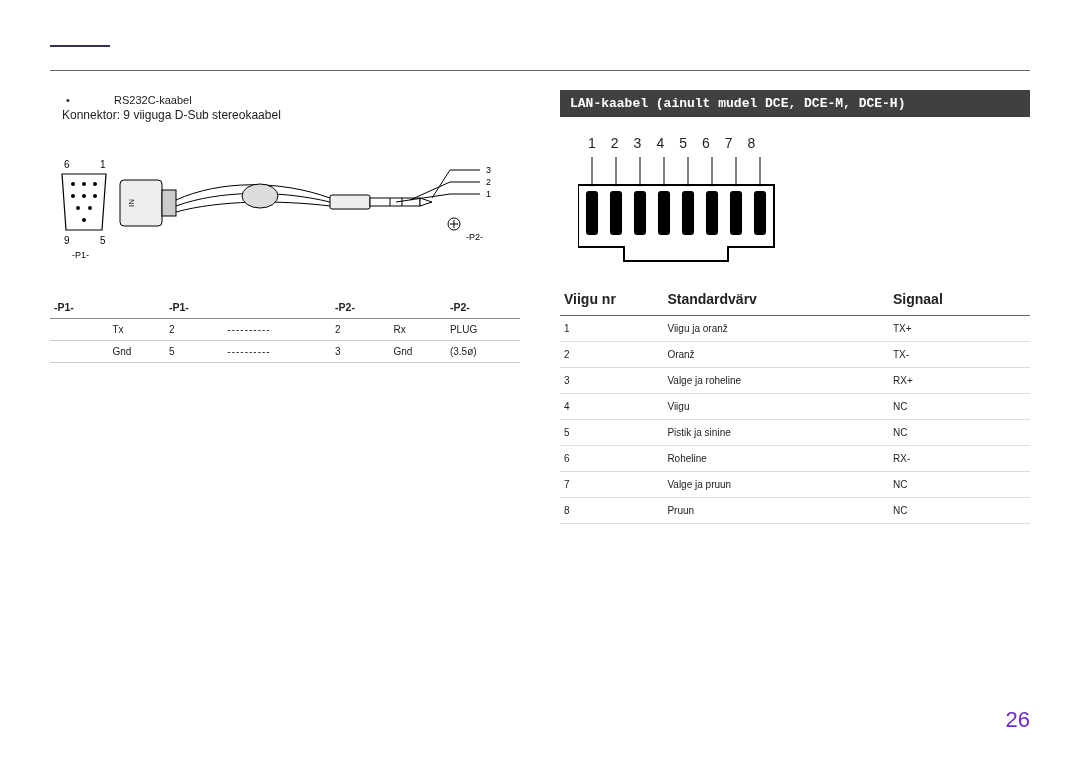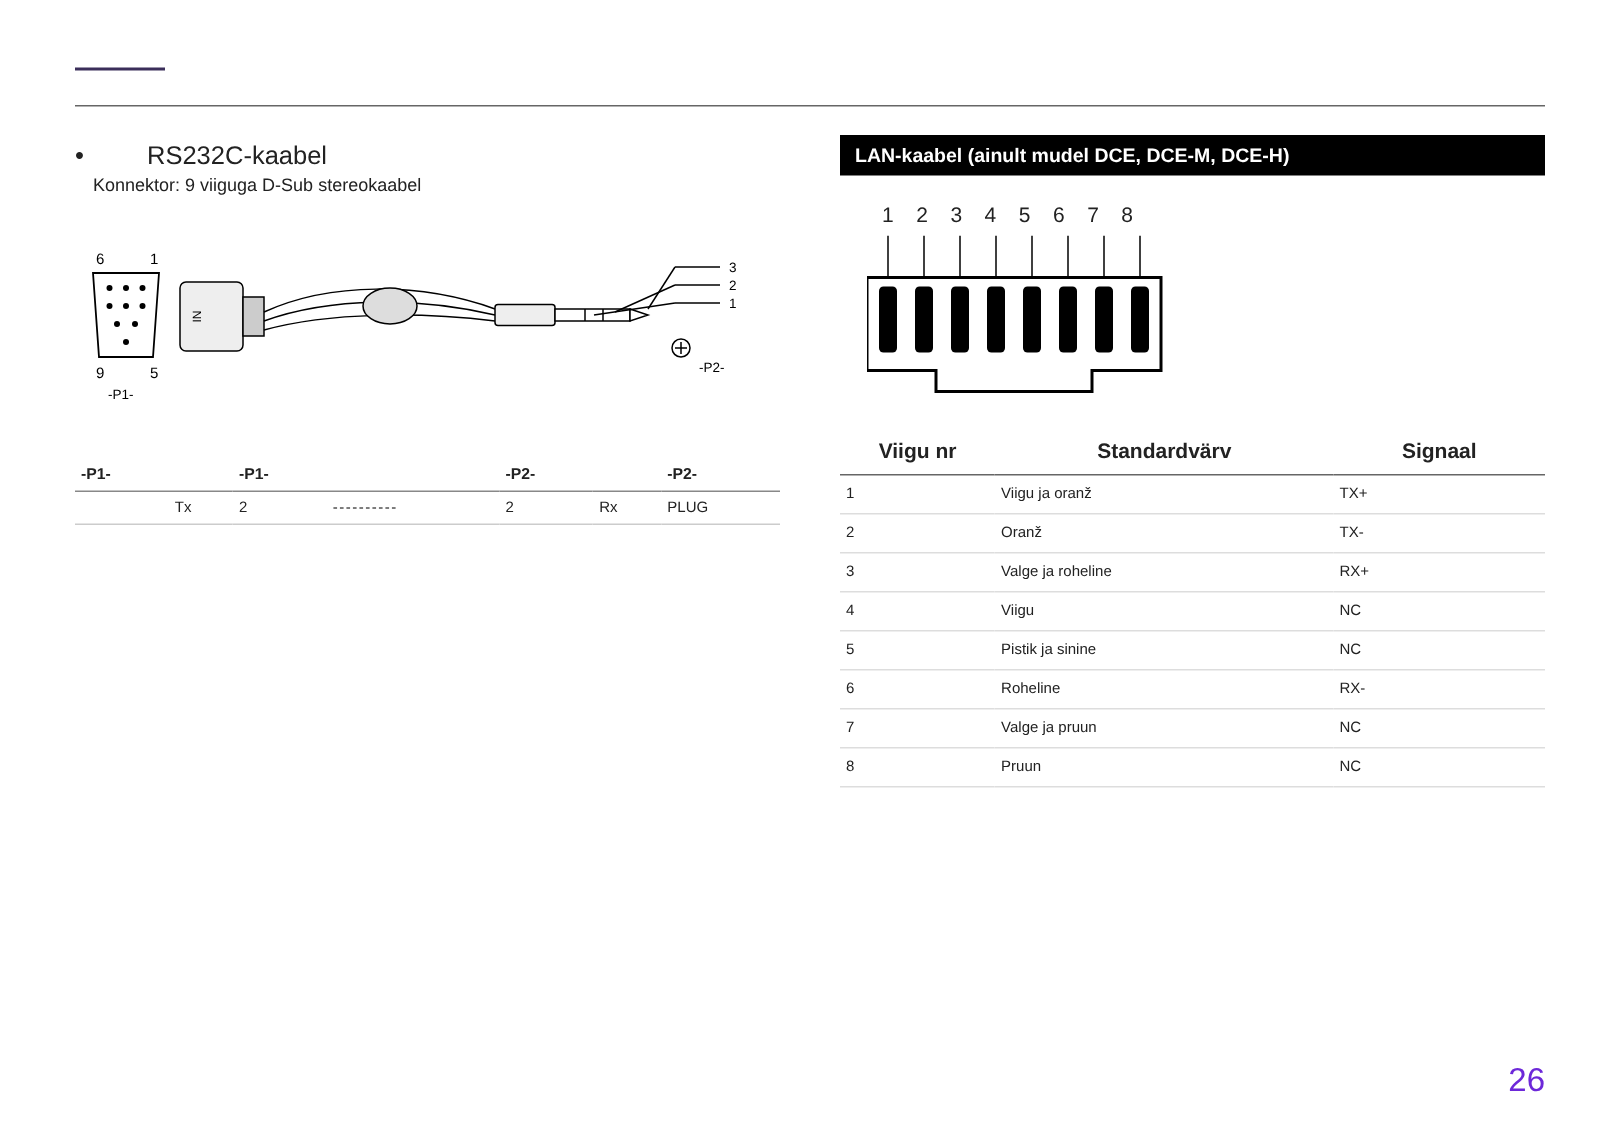--- a/index.html
+++ b/index.html
@@ -1,28 +1,28 @@
 <!DOCTYPE html>
 <html><head>
 <meta charset="utf-8">
 <style>
   * { box-sizing: border-box; margin: 0; padding: 0; }
   body { font-family: Arial, Helvetica, sans-serif; background: #fff; color: #222; width: 1080px; height: 763px; position: relative; padding: 40px 50px 30px 50px; }
   .top-rule { position: absolute; top: 70px; left: 50px; right: 50px; border-top: 1px solid #666; }
   .accent { position: absolute; top: 45px; left: 50px; width: 60px; border-top: 2px solid #3b2e5a; }
   .cols { display: flex; gap: 40px; margin-top: 50px; }
   .col { flex: 1; }
-  .bullet { font-size: 17px; margin: 4px 0 2px 12px; position: relative; padding-left: 36px; }
+  .bullet { font-size: 11px; margin: 4px 0 2px 28px; position: relative; padding-left: 36px; }
   .bullet::before { content: "•"; position: absolute; left: -12px; }
   .sub { font-size: 12px; margin-left: 12px; }
-  .section-hdr { background: #000000; color: #fff; font-size: 13px; font-weight: bold; padding: 6px 10px; margin-bottom: 8px; }
+  .section-hdr { background: #404040; color: #fff; font-size: 13px; font-weight: bold; padding: 6px 10px; margin-bottom: 8px; font-family: Liberation Mono, monospace; }
   .tbl { width: 100%; border-collapse: collapse; font-size: 10px; margin-top: 12px; }
   .tbl th, .tbl td { text-align: left; padding: 5px 4px; border-bottom: 1px solid #ccc; }
   .tbl-head th { font-weight: bold; font-size: 10.5px; border-bottom: 1px solid #888; }
-  .lan-tbl th { font-size: 14px; font-weight: bold; border-bottom: 1px solid #666; padding: 8px 4px; text-align: center; }
+  .lan-tbl th { font-size: 14px; font-weight: bold; border-bottom: 1px solid #666; padding: 8px 4px; }
   .lan-tbl td { font-size: 10px; padding: 7px 4px; border-bottom: 1px solid #ddd; }
   .page-no { position: absolute; bottom: 30px; right: 50px; font-size: 22px; color: #6d28d9; }
   .diagram { margin: 18px 0 10px 0; }
   .pin-nums { display: flex; gap: 15px; font-size: 14px; margin-left: 28px; margin-bottom: 6px; }
   .rj45 { margin-left: 18px; }
   .dashes { letter-spacing: 1px; }
 </style>
 </head>
 <body>
 
@@ -100,20 +100,29 @@
         <th>-P2-</th>
       </tr>
       <tr>
         <td></td>
             <td>Tx</td>
             <td>2</td>
         <td class="dashes">----------</td>
             <td>2</td>
             <td>Rx</td>
             <td>PLUG</td>
+      </tr>
+      <tr>
+        <td></td>
+            <td>Gnd</td>
+            <td>5</td>
+        <td class="dashes">----------</td>
+            <td>3</td>
+            <td>Gnd</td>
+            <td>(3.5ø)</td>
       </tr>
     </tbody>
       </table>
   </div>
 
   <div class="col">
     <div class="section-hdr">LAN-kaabel (ainult mudel DCE, DCE-M, DCE-H)</div>
 
     <div class="diagram">
       <div class="pin-nums">

